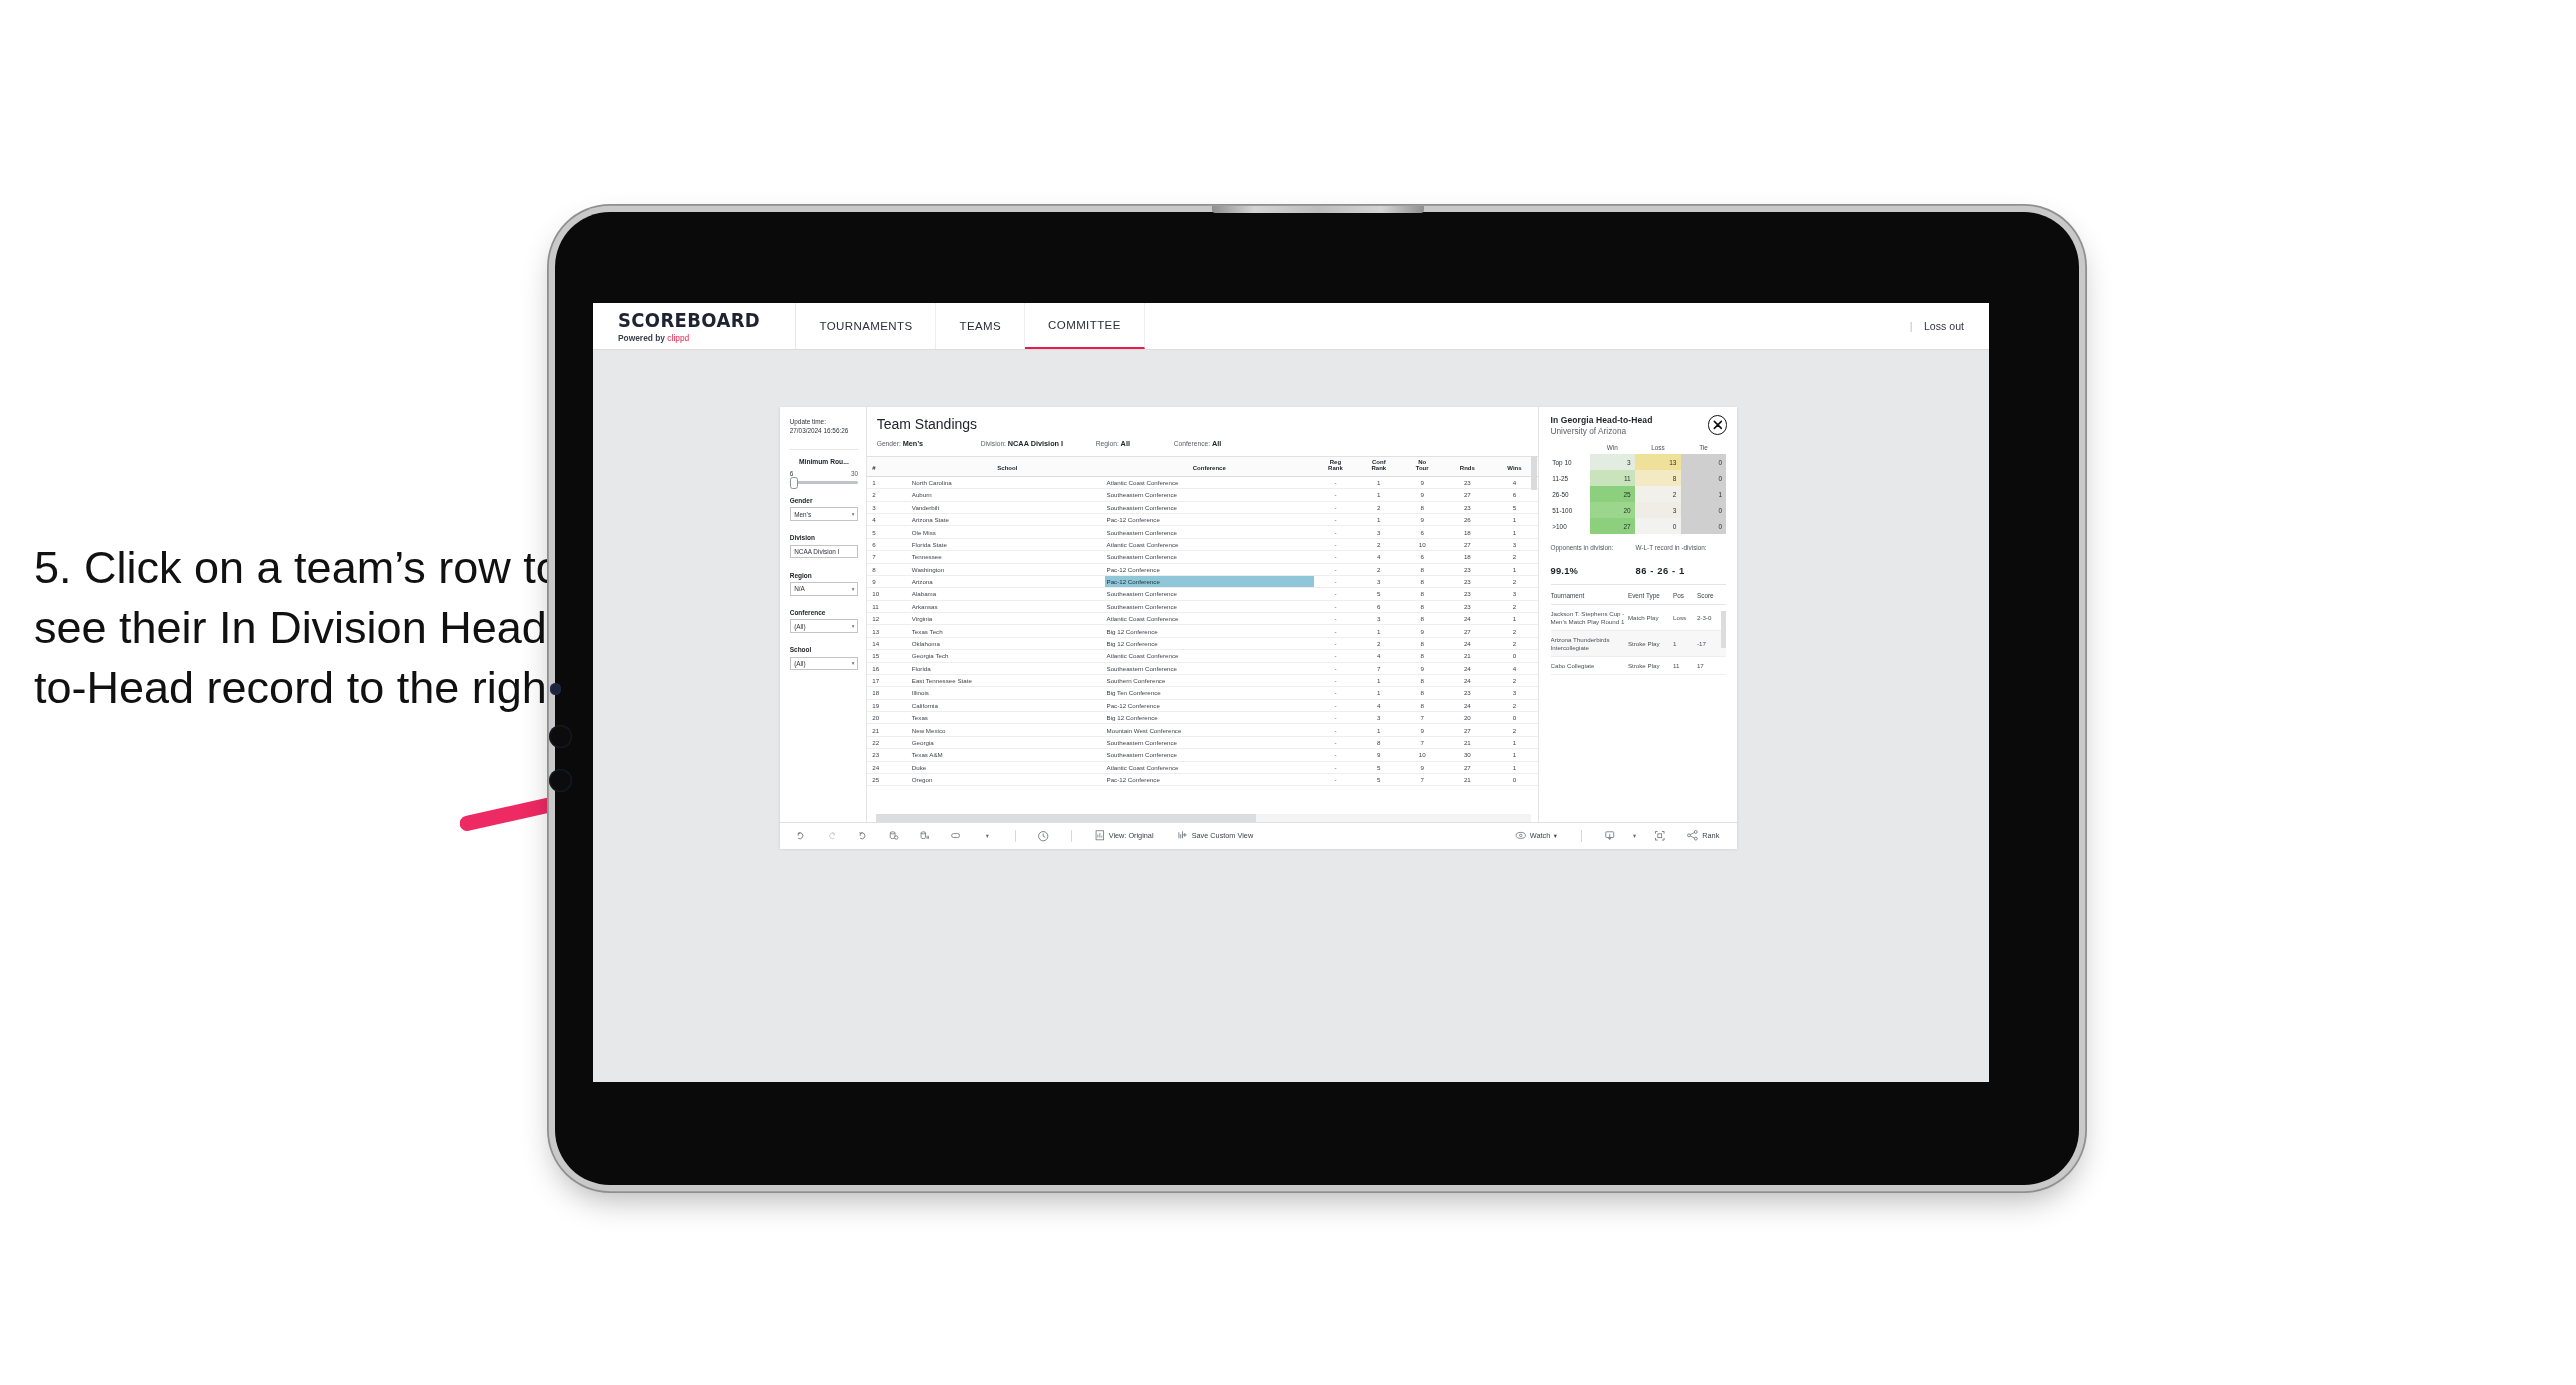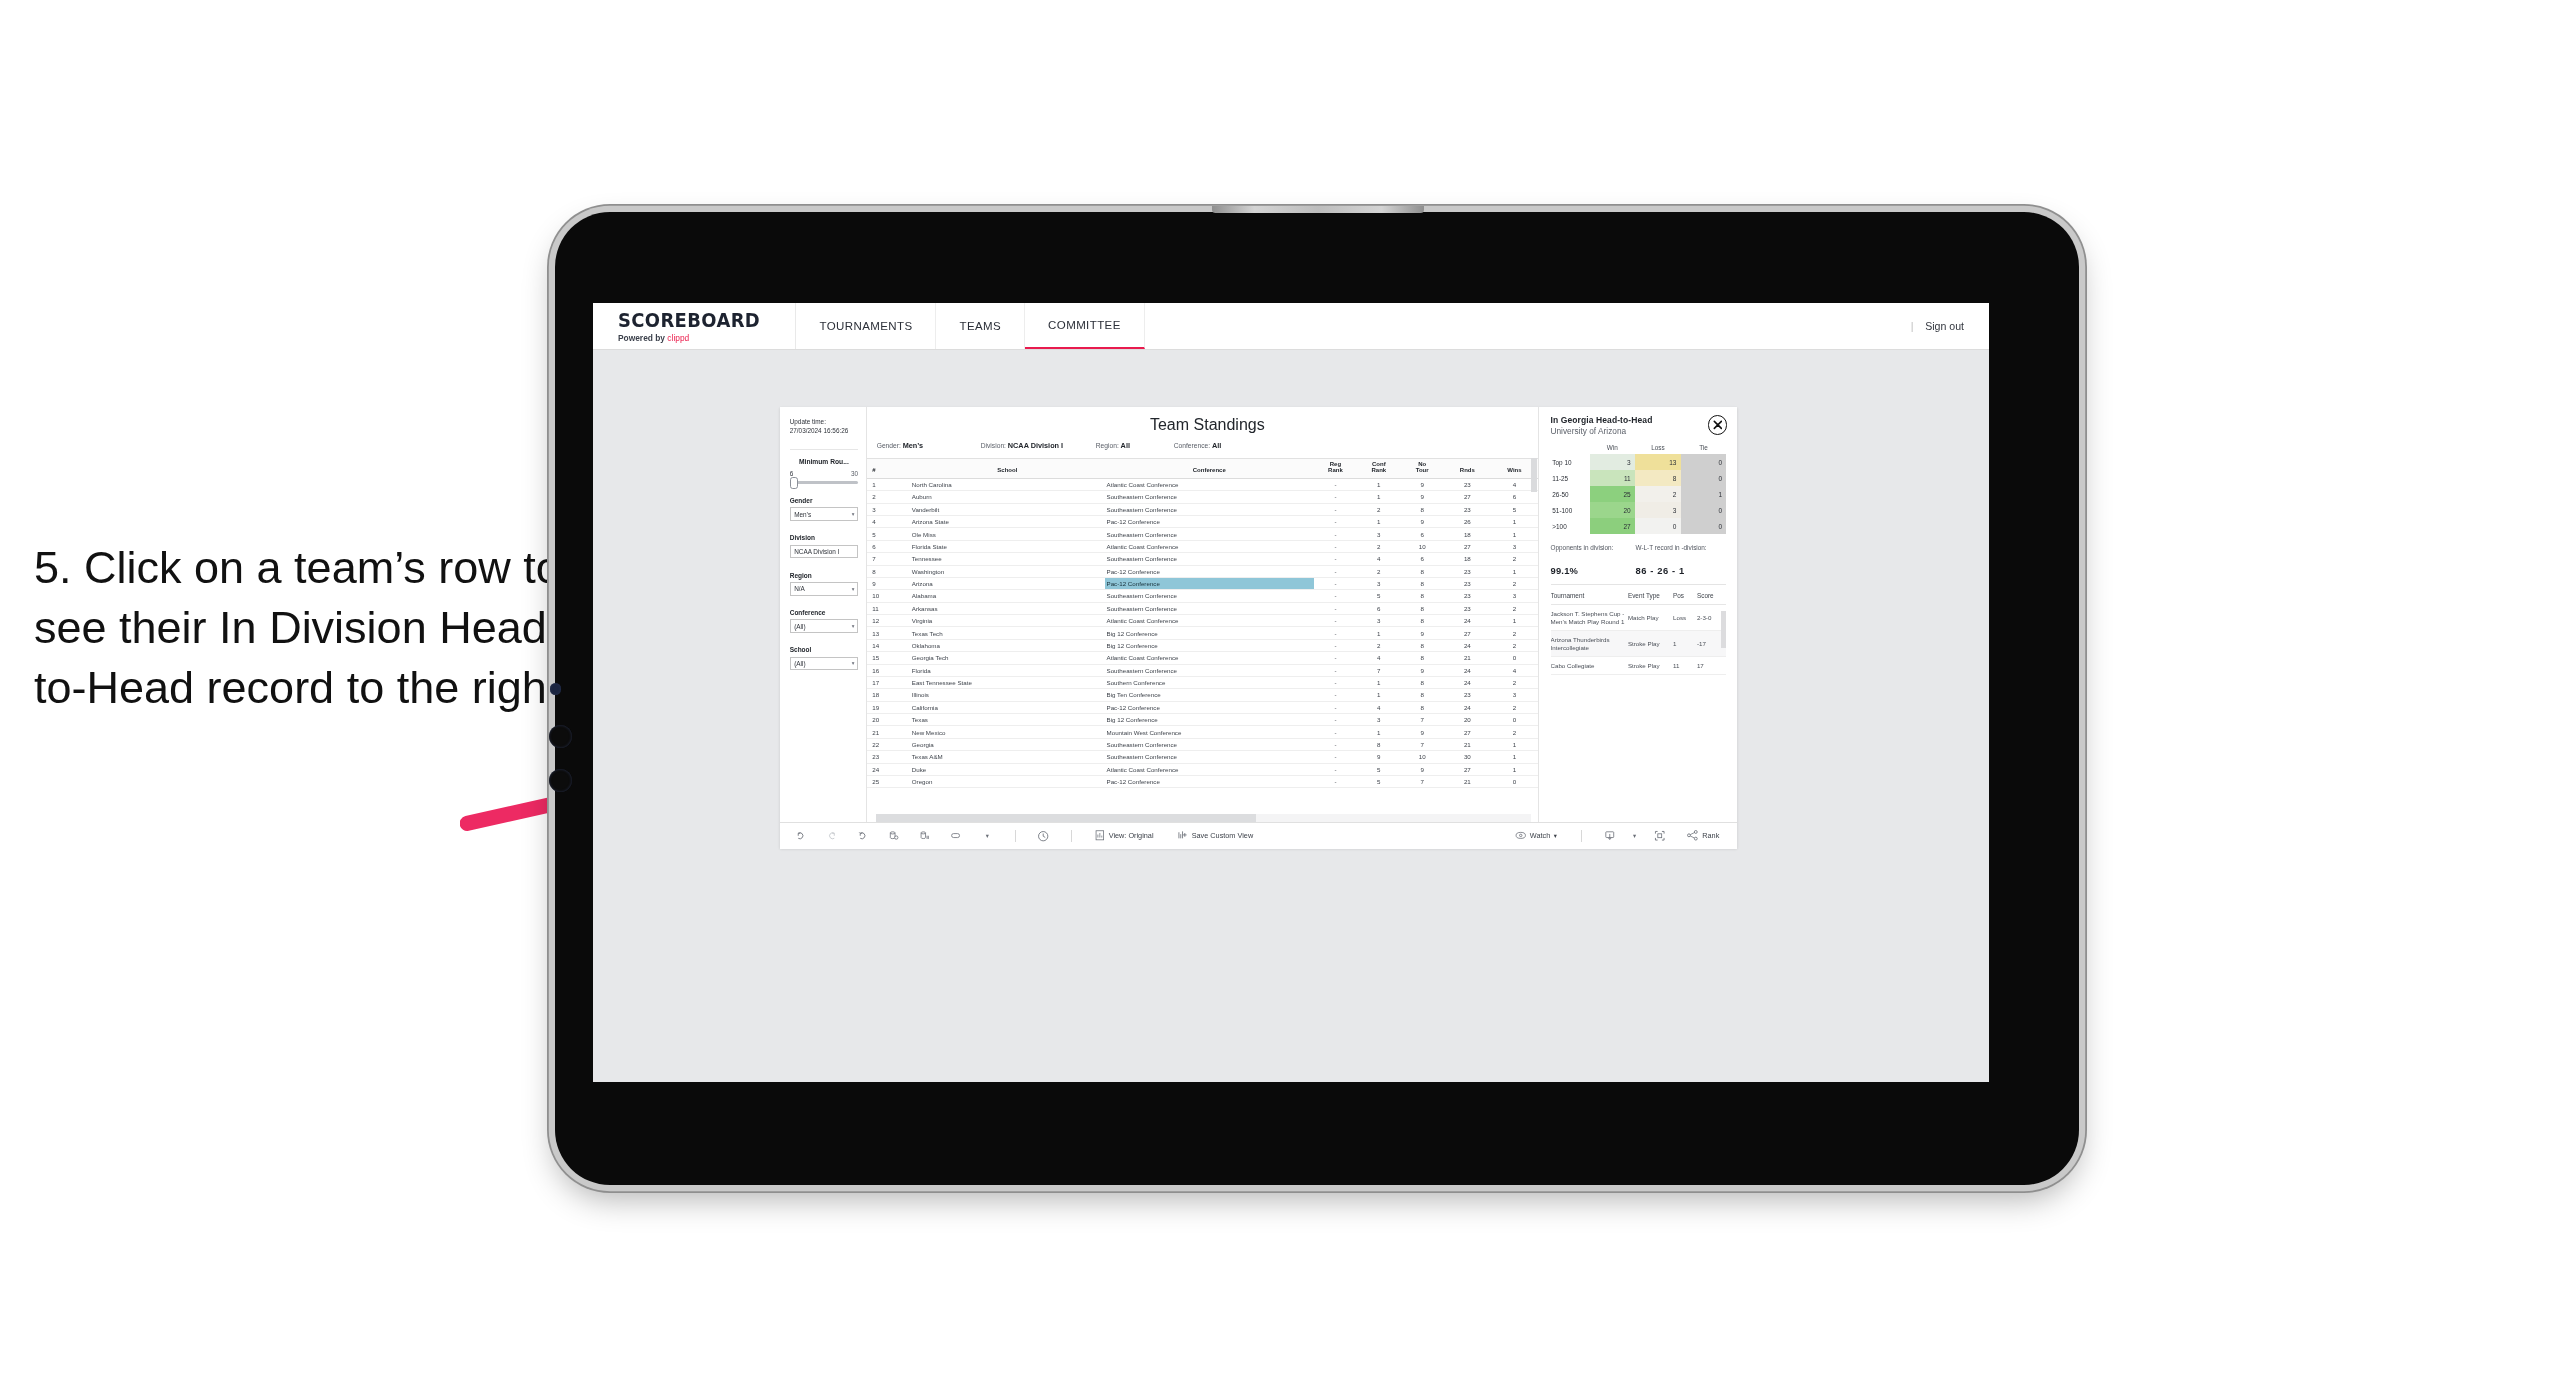--- a/index.html
+++ b/index.html
@@ -70,21 +70,21 @@
   .slider-head{display:flex;justify-content:space-between;font-size:6.4px;color:#565b64;margin-bottom:2.7px;}
   .slider-head .lo{color:#2e323a;}
   .slider-track{height:2.7px;background:#bfc2c7;border-radius:1.8px;position:relative;margin-top:4.4px;}
   .slider-knob{position:absolute;left:0;top:-3.5px;width:6.2px;height:9.7px;border-radius:2.7px;
      background:#fff;border:1.1px solid #8c9099;}
   .fmin-title{text-align:center;font-weight:700;font-size:6.7px;color:#22262c;margin-bottom:4.4px;}
 
   
   #standings{flex:1;min-width:0;display:flex;flex-direction:column;border-right:0.9px solid #e4e4e4;}
   #st-head{padding:8.8px 0 0 9.7px;}
-  #st-title{font-size:16px;color:#22262c;font-weight:400;margin-bottom:7px;text-align:center;}
+  #st-title{font-size:14px;color:#22262c;font-weight:400;margin-bottom:7px;}
   #st-filters{display:flex;font-size:6.7px;color:#585d66;padding-bottom:8px;}
   #st-filters .f{white-space:nowrap;}
   #st-filters .f b{color:#22262c;font-weight:700;font-size:7.3px;}
   #st-filters .f:nth-child(1){width:104px;}
   #st-filters .f:nth-child(2){width:115px;}
   #st-filters .f:nth-child(3){width:78px;}
 
   table.std{width:100%;border-collapse:collapse;font-size:6.2px;color:#3f444c;table-layout:fixed;}
   table.std th{font-weight:700;color:#22262c;font-size:6px;padding:2.7px 1.8px 4.4px;
      vertical-align:bottom;background:#fbfbfb;border-top:0.9px solid #e1e1e1;border-bottom:0.9px solid #dcdcdc;}
@@ -162,21 +162,21 @@
         <div class="bname">SCOREBOARD</div>
         <div class="bsub"><span>Powered by </span><b>clippd</b></div>
       </div>
       <div class="mainnav">
         <a href="#">TOURNAMENTS</a>
         <a href="#">TEAMS</a>
         <a href="#" class="active">COMMITTEE</a>
       </div>
       <div id="signout">
         <span class="bar">|</span>
-        <span>Sign out</span>
+        <span>Loss out</span>
       </div>
     </div>
 
 
     <div id="viz">
       <div id="vizbody">
 
         <div id="filters">
           <div class="upd">
             <div>Update time:</div>

